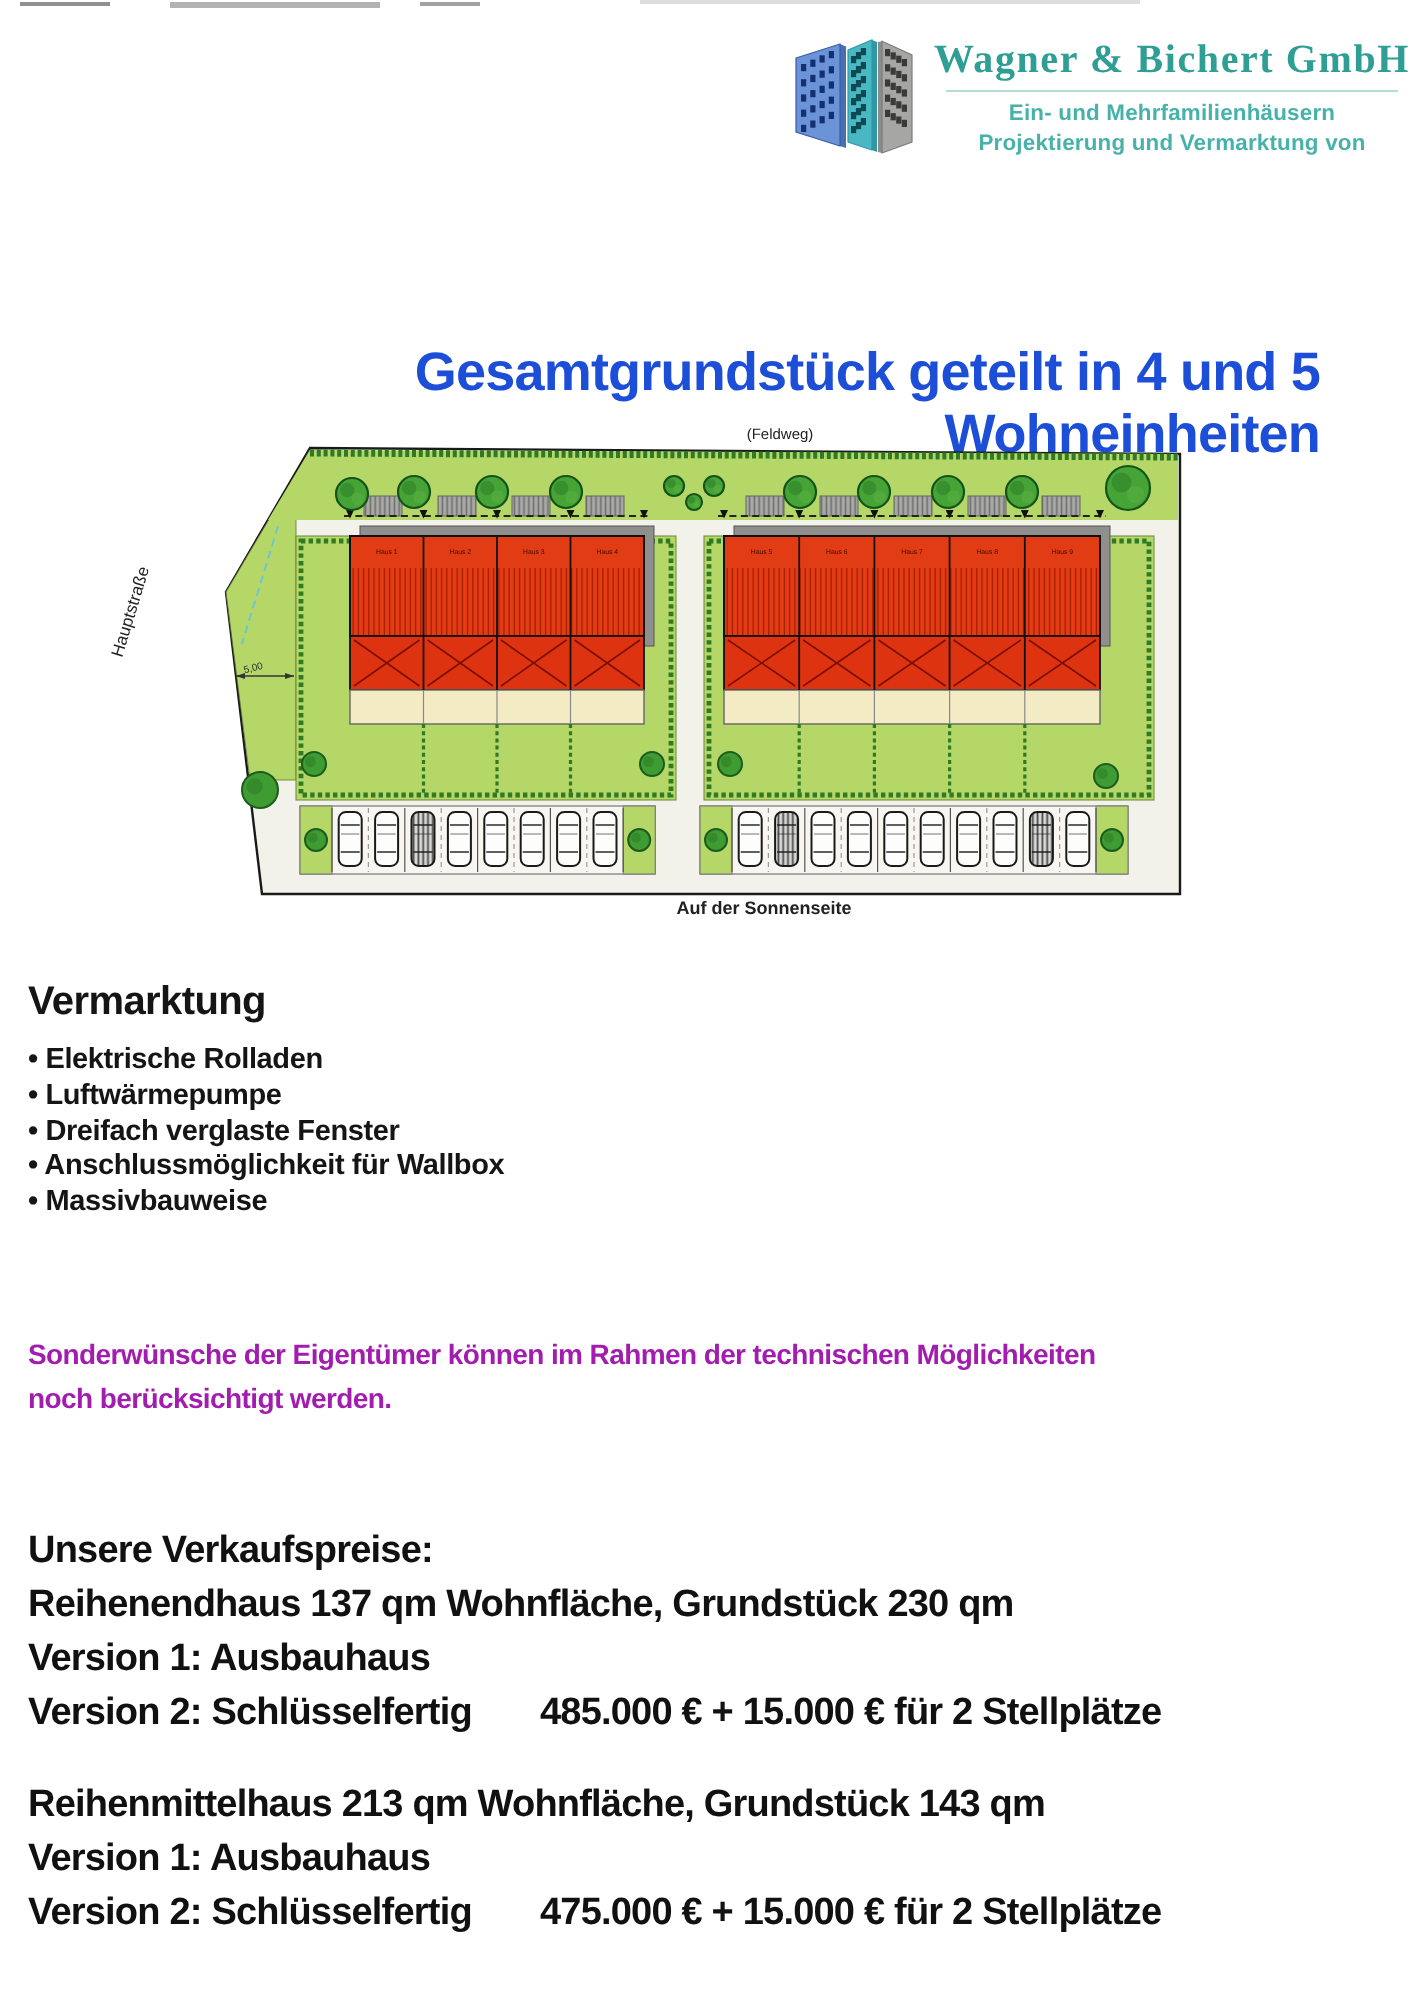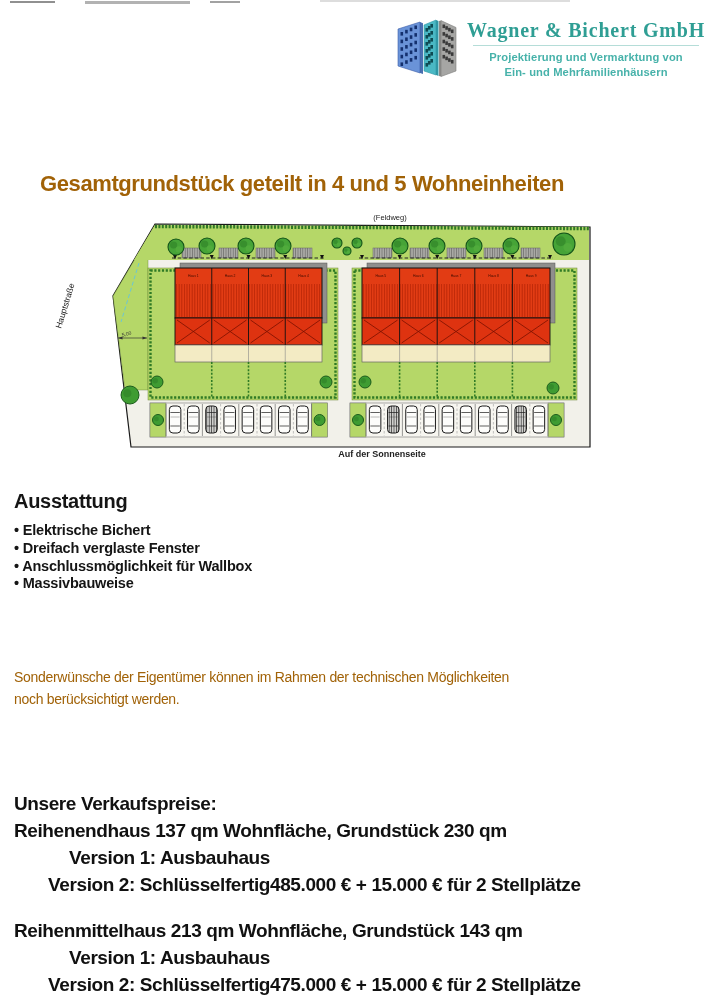--- a/index.html
+++ b/index.html
@@ -9,38 +9,38 @@
   .artifact{position:absolute;background:#555;}
   
   .logo{position:absolute;left:394px;top:16px;display:flex;gap:7px;align-items:flex-start;}
   .logo-buildings{width:64px;height:66px;flex:none;}
   .logo-text{width:242px;text-align:center;padding-top:3px;}
   .logo-name{font-family:"Liberation Serif",serif;font-weight:bold;font-size:20px;
              letter-spacing:0.8px;color:#2f9e94;white-space:nowrap;}
   .logo-rule{height:1px;background:#b5ddd8;margin:3px 8px 4px 8px;}
   .logo-tag{font-size:11.2px;font-weight:bold;color:#47b2aa;line-height:14.5px;letter-spacing:0.1px;}
   
-  .doc-title{position:absolute;left:40px;top:171px;width:620px;text-align:left;
-             font-size:22px;font-weight:bold;letter-spacing:-0.4px;color:#a16207;}
+  .doc-title{position:absolute;left:40px;top:171px;width:620px;text-align:right;
+             font-size:27px;font-weight:bold;letter-spacing:-0.4px;color:#1d4ed8;}
   
   .plan-wrap{position:absolute;left:40px;top:210px;width:560px;height:250px;}
   
   .features{position:absolute;left:14px;top:490px;}
   .features h2{margin:0 0 9px 0;font-size:20px;font-weight:bold;letter-spacing:-0.3px;}
   .features ul{margin:0;padding:0;list-style:none;}
   .features li{font-size:14.5px;font-weight:bold;line-height:17.8px;letter-spacing:-0.2px;}
   .features li::before{content:"• ";}
-  .note{position:absolute;left:14px;top:666px;font-size:14px;font-weight:normal;
-        line-height:22px;letter-spacing:-0.3px;color:#a16207;}
+  .note{position:absolute;left:14px;top:666px;font-size:14px;font-weight:bold;
+        line-height:22px;letter-spacing:-0.3px;color:#a21caf;}
   
   .prices{position:absolute;left:14px;top:762px;font-size:19px;font-weight:bold;
-          letter-spacing:-0.4px;color:#111;line-height:27px;margin-top:28px;}
+          letter-spacing:-0.4px;color:#111;line-height:27px;}
   .p-group + .p-group{margin-top:19px;}
   .p-row{display:flex;}
-  .p-label{width:256px;flex:none;text-align:right;}
+  .p-label{width:256px;flex:none;}
 </style>
 </head>
 <body>
 
 <div class="page">
 
   <div class="artifact" style="left:10px;top:1px;width:45px;height:2px;opacity:.65"></div>
   <div class="artifact" style="left:85px;top:1px;width:105px;height:3px;opacity:.45"></div>
   <div class="artifact" style="left:210px;top:1px;width:30px;height:2px;opacity:.55"></div>
   <div class="artifact" style="left:320px;top:0;width:250px;height:2px;opacity:.2"></div>
@@ -110,22 +110,22 @@
           <rect x="56.9" y="13.5" width="2.6" height="3.6" fill="#3a3a3a"></rect>
           <rect x="56.9" y="21.1" width="2.6" height="3.6" fill="#3a3a3a"></rect>
           <rect x="56.9" y="28.7" width="2.6" height="3.6" fill="#3a3a3a"></rect>
           <rect x="56.9" y="36.3" width="2.6" height="3.6" fill="#3a3a3a"></rect>
           <rect x="56.9" y="43.9" width="2.6" height="3.6" fill="#3a3a3a"></rect>
         </g>
     </svg>
     <div class="logo-text">
       <div class="logo-name">Wagner &amp; Bichert GmbH</div>
       <div class="logo-rule"></div>
+      <div class="logo-tag">Ein- und Mehrfamilienhäusern</div>
       <div class="logo-tag">Projektierung und Vermarktung von</div>
-      <div class="logo-tag">Ein- und Mehrfamilienhäusern</div>
     </div>
   </div>
 
   <div class="doc-title">Gesamtgrundstück geteilt in 4 und 5 Wohneinheiten</div>
 
   <div class="plan-wrap">
     <svg id="site-plan-svg" viewBox="0 0 560 250" width="560" height="250">
       <g id="plan-graphics">
           <polygon points="115,14 550,17 550,237 91,237 73,86" fill="#f2f1ea" stroke="#1a1a1a" stroke-width="1.2"></polygon>
           <polygon points="115,15 73,86 85,180 108,180 108,46" fill="#b5d768" stroke="#5a7a30" stroke-width="0.4"></polygon>
@@ -509,23 +509,24 @@
           </pattern>
           <pattern id="carhatch" width="2.4" height="10" patternUnits="userSpaceOnUse">
             <rect x="0" y="0" width="2.4" height="10" fill="#d8d8d4"></rect>
             <line x1="1.2" y1="0" x2="1.2" y2="10" stroke="#4a4a4a" stroke-width="0.9"></line>
           </pattern>
         </defs>
       </svg>
   </div>
 
   <section class="features">
-    <h2>Ausstattung</h2>
+    <h2>Vermarktung</h2>
     <ul>
-      <li>Elektrische Bichert</li>
+      <li>Elektrische Rolladen</li>
+      <li>Luftwärmepumpe</li>
       <li>Dreifach verglaste Fenster</li>
       <li>Anschlussmöglichkeit für Wallbox</li>
       <li>Massivbauweise</li>
     </ul>
   </section>
 
   <div class="note">
     <div>Sonderwünsche der Eigentümer können im Rahmen der technischen Möglichkeiten</div>
     <div>noch berücksichtigt werden.</div>
   </div>

